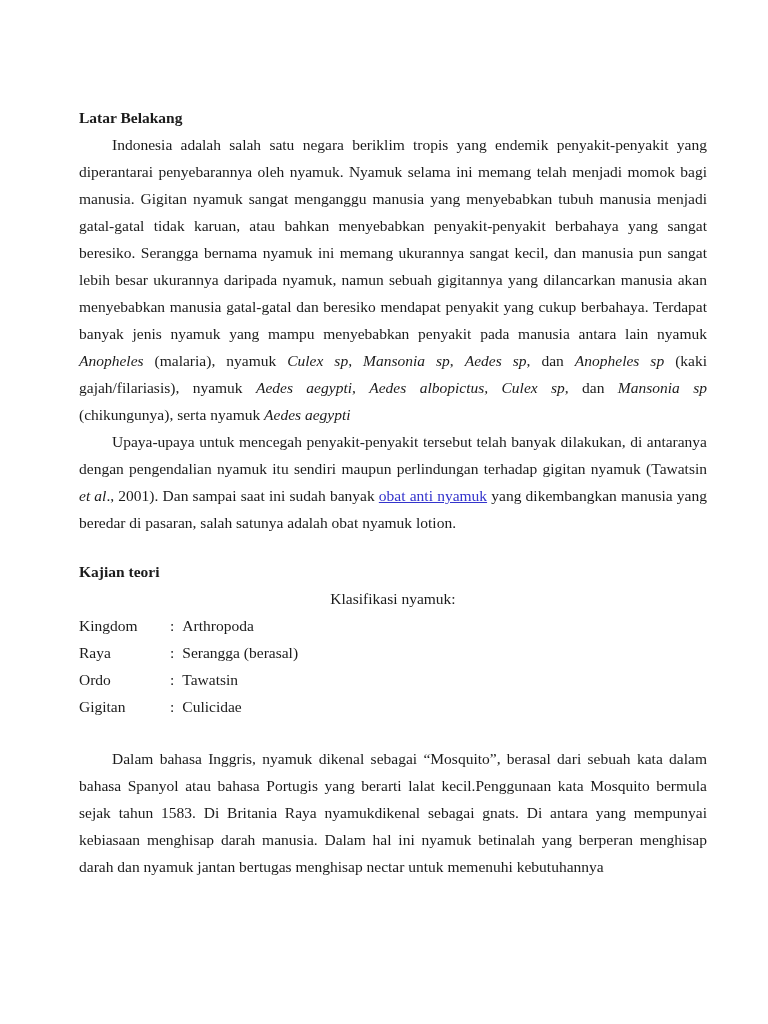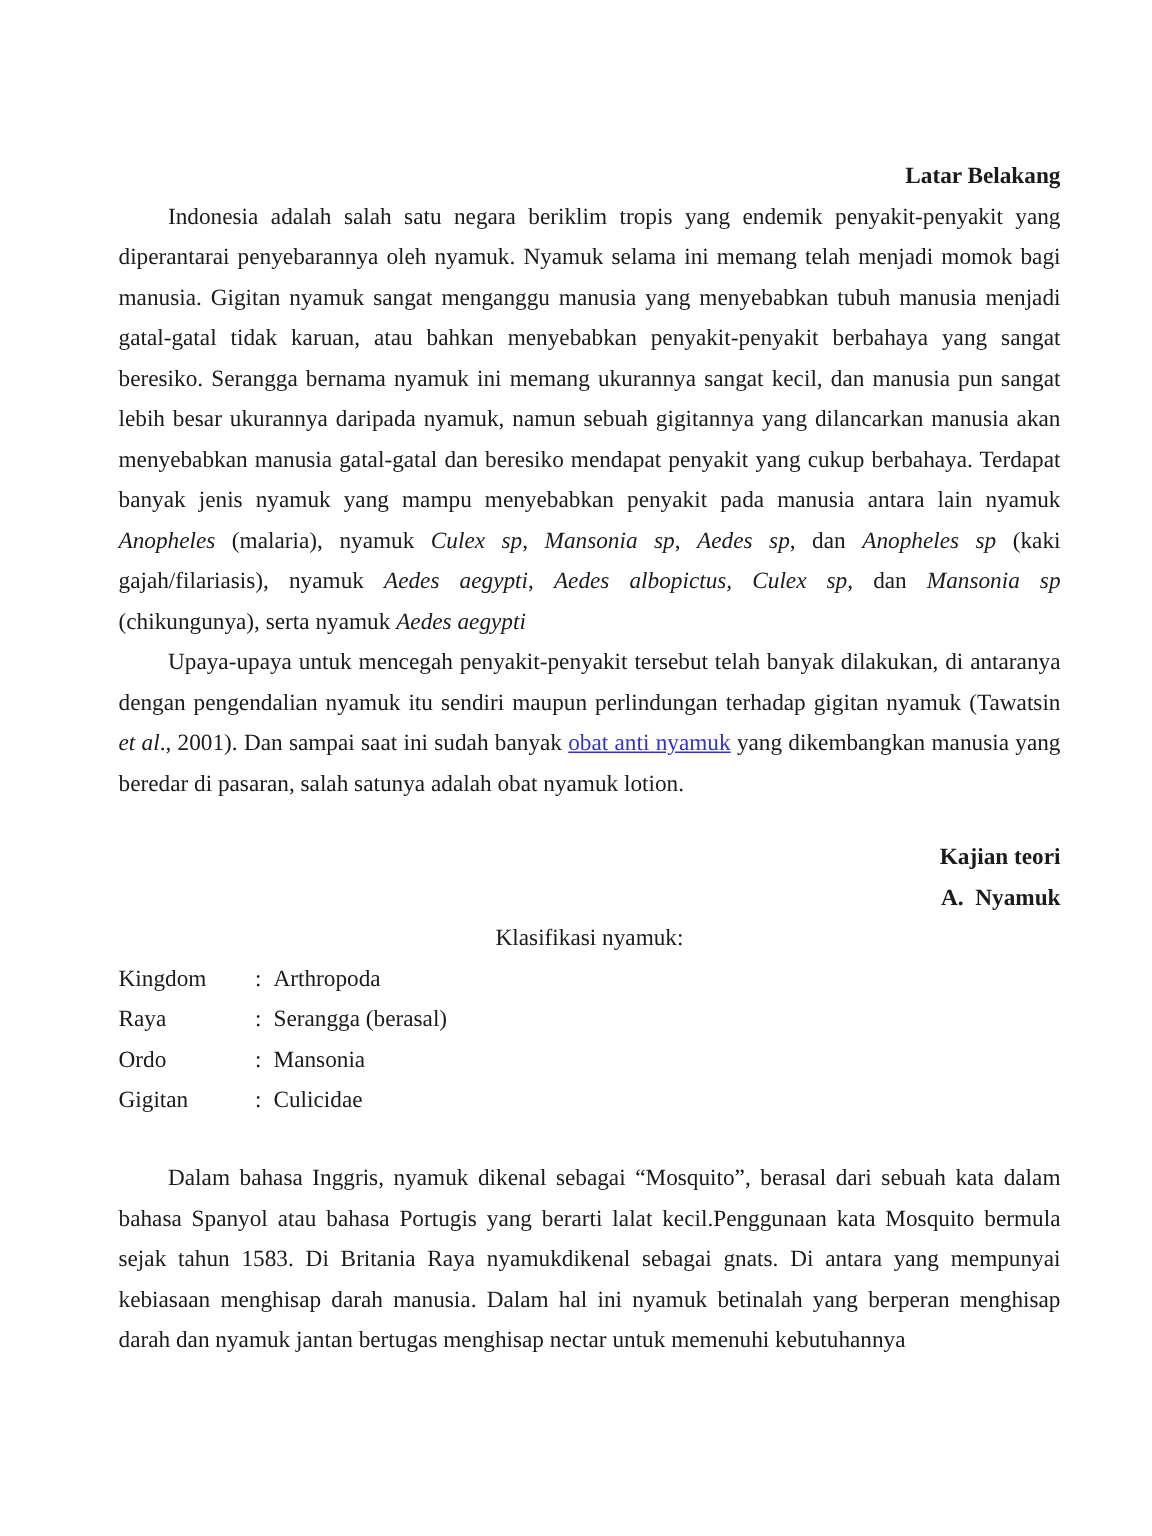--- a/index.html
+++ b/index.html
@@ -21,21 +21,21 @@
     width: 628px;
     font-family: "Liberation Serif", "DejaVu Serif", serif;
     font-size: 15.5px;
     line-height: 27px;
     color: #1b1b1b;
     text-align: justify;
   }
   .doc-heading {
     font-weight: bold;
     margin: 0;
-    text-align: right;
+    text-align: left;
   }
   .doc-paragraph {
     margin: 0;
     text-indent: 33px;
   }
   .doc-line {
     margin: 0;
     text-align: center;
   }
   .kv-row {
@@ -62,36 +62,35 @@
 </style>
 </head>
 <body>
 
 <div class="page">
   <div class="content" id="doc-content" style="color: rgb(27, 27, 27);">
       <div class="doc-heading">Latar Belakang</div>
       <p class="doc-paragraph"><span>Indonesia adalah salah satu negara beriklim tropis yang endemik penyakit-penyakit yang diperantarai penyebarannya oleh nyamuk. Nyamuk selama ini memang telah menjadi momok bagi manusia. Gigitan nyamuk sangat menganggu manusia yang menyebabkan tubuh manusia menjadi gatal-gatal tidak karuan, atau bahkan menyebabkan penyakit-penyakit berbahaya yang sangat beresiko. Serangga bernama nyamuk ini memang ukurannya sangat kecil, dan manusia pun sangat lebih besar ukurannya daripada nyamuk, namun sebuah gigitannya yang dilancarkan manusia akan menyebabkan manusia gatal-gatal dan beresiko mendapat penyakit yang cukup berbahaya. Terdapat banyak jenis nyamuk yang mampu menyebabkan penyakit pada manusia antara lain nyamuk </span><span class="italic">Anopheles</span><span> (malaria), nyamuk </span><span class="italic">Culex sp</span><span>, </span><span class="italic">Mansonia sp</span><span>, </span><span class="italic">Aedes sp</span><span>, dan </span><span class="italic">Anopheles sp</span><span> (kaki gajah/filariasis), nyamuk </span><span class="italic">Aedes aegypti</span><span>, </span><span class="italic">Aedes albopictus,</span><span> </span><span class="italic">Culex sp</span><span>, dan </span><span class="italic">Mansonia sp</span><span> (chikungunya), serta nyamuk </span><span class="italic">Aedes aegypti</span></p>
       <p class="doc-paragraph"><span>Upaya-upaya untuk mencegah penyakit-penyakit tersebut telah banyak dilakukan, di antaranya dengan pengendalian nyamuk itu sendiri maupun perlindungan terhadap gigitan nyamuk (Tawatsin </span><span class="italic">et al</span><span>., 2001). Dan sampai saat ini sudah banyak </span><span class="doc-link" style="color: rgb(51, 51, 204);">obat anti nyamuk</span><span> yang dikembangkan manusia yang beredar di pasaran, salah satunya adalah obat nyamuk lotion.</span></p>
       <div class="doc-heading gap-before">Kajian teori</div>
-      <div class="doc-heading outdent">A.&nbsp; Nyamuk</div>
       <div class="doc-line">Klasifikasi nyamuk:</div>
       <div class="kv-row">
         <span class="kv-label">Kingdom</span>
         <span class="kv-sep">:</span>
         <span class="kv-value">Arthropoda</span>
       </div>
       <div class="kv-row">
         <span class="kv-label">Raya</span>
         <span class="kv-sep">:</span>
         <span class="kv-value">Serangga (berasal)</span>
       </div>
       <div class="kv-row">
         <span class="kv-label">Ordo</span>
         <span class="kv-sep">:</span>
-        <span class="kv-value">Mansonia</span>
+        <span class="kv-value">Tawatsin</span>
       </div>
       <div class="kv-row">
         <span class="kv-label">Gigitan</span>
         <span class="kv-sep">:</span>
         <span class="kv-value">Culicidae</span>
       </div>
       <p class="doc-paragraph gap-before-lg"><span>Dalam bahasa Inggris, nyamuk dikenal sebagai “Mosquito”, berasal dari sebuah kata dalam bahasa Spanyol atau bahasa Portugis yang berarti lalat kecil.Penggunaan kata Mosquito bermula sejak tahun 1583. Di Britania Raya nyamukdikenal sebagai gnats. Di antara yang mempunyai kebiasaan menghisap darah manusia. Dalam hal ini nyamuk betinalah yang berperan menghisap darah dan nyamuk jantan bertugas menghisap nectar untuk memenuhi kebutuhannya</span></p>
     </div>
 </div>
 

